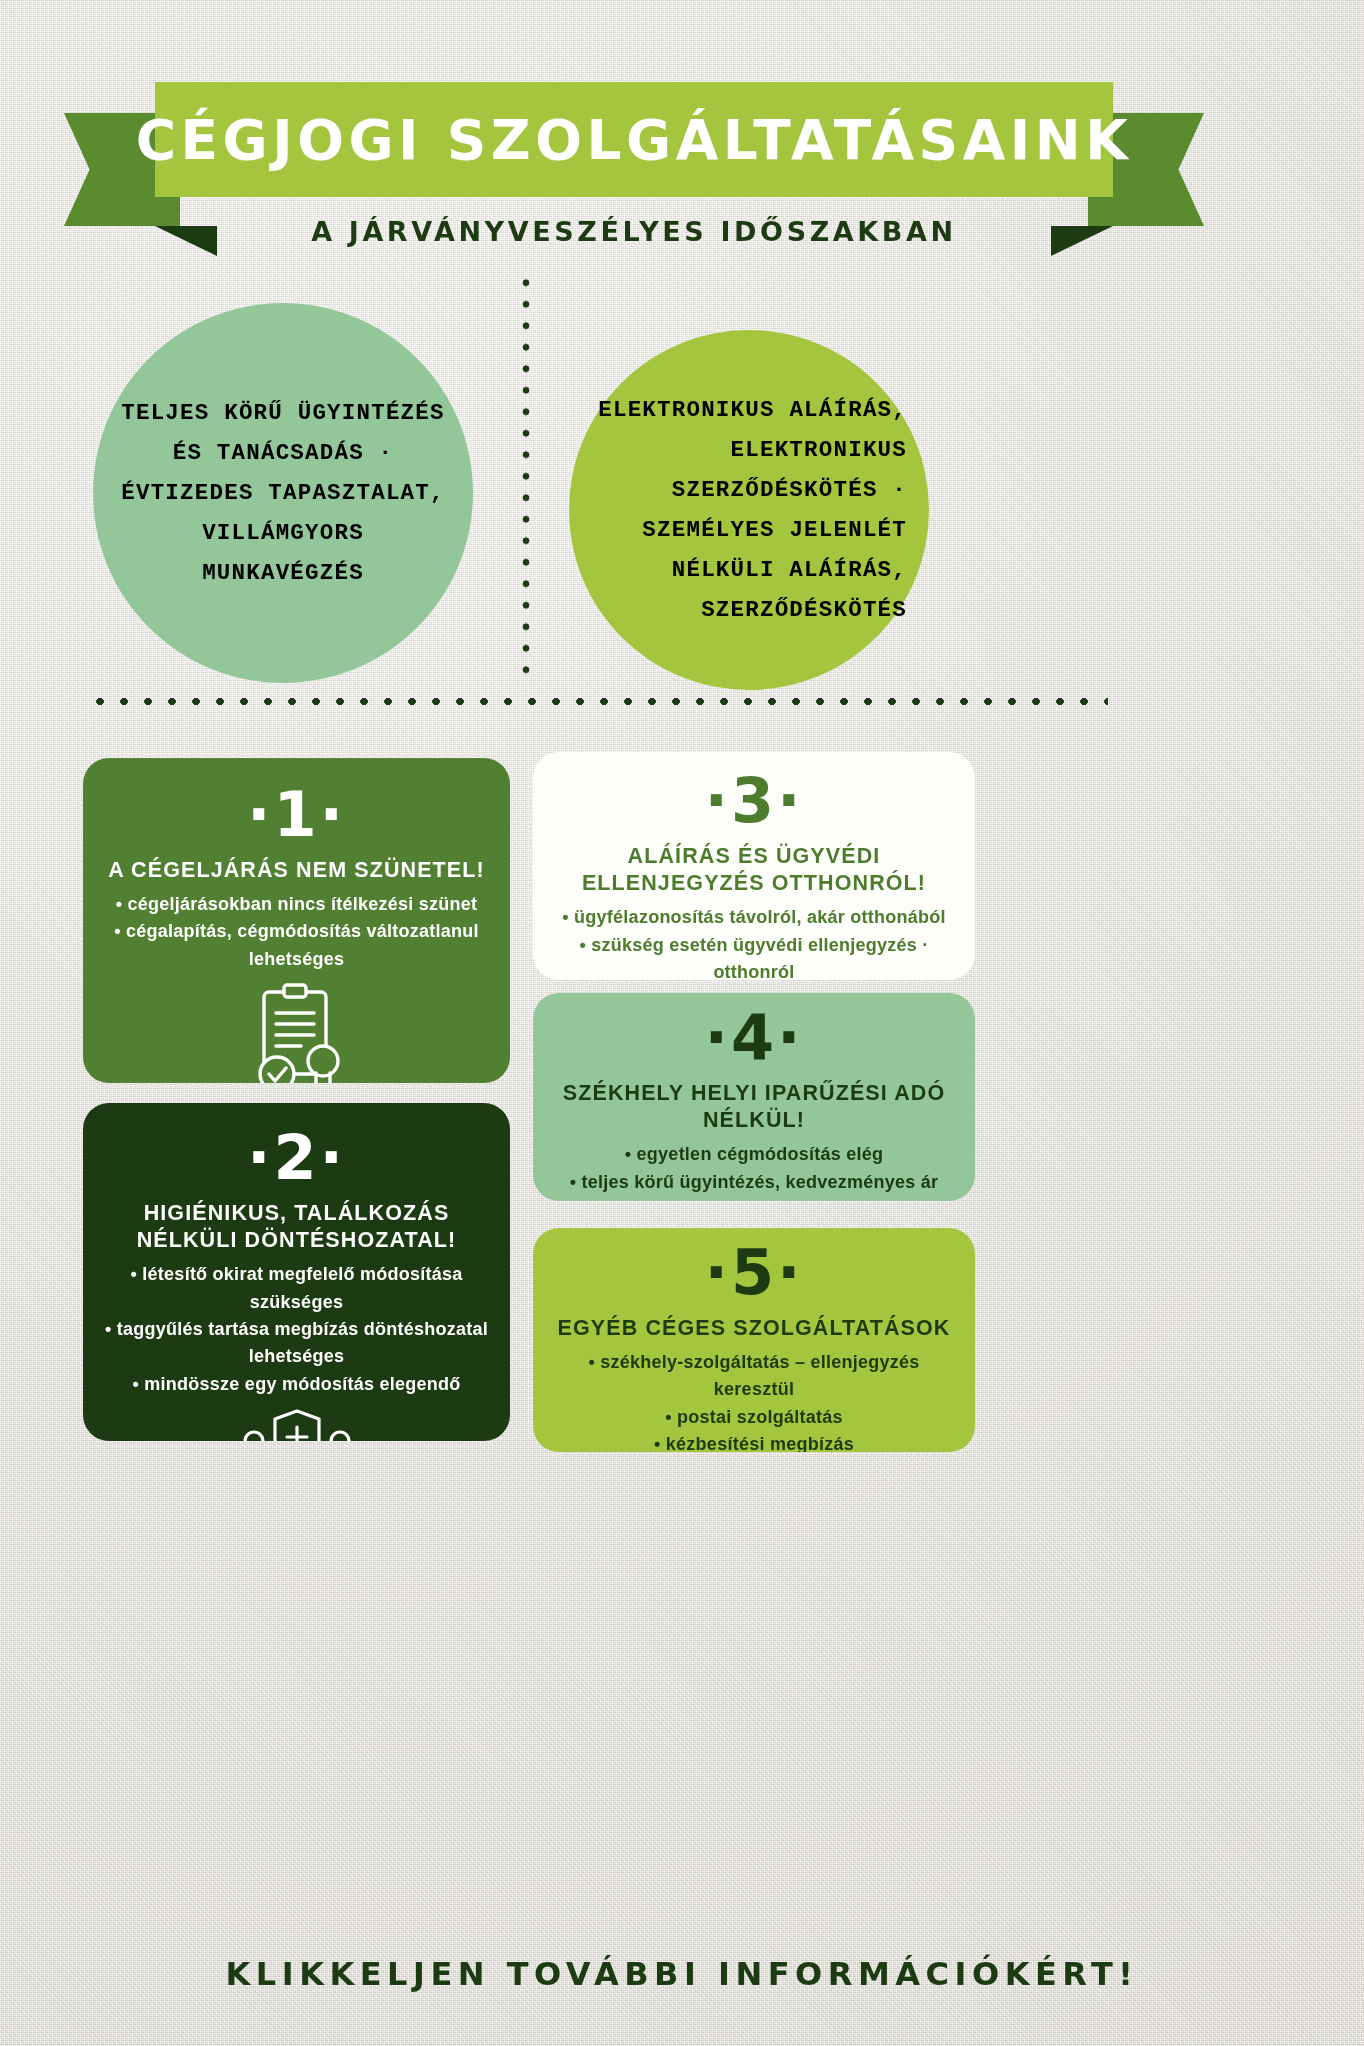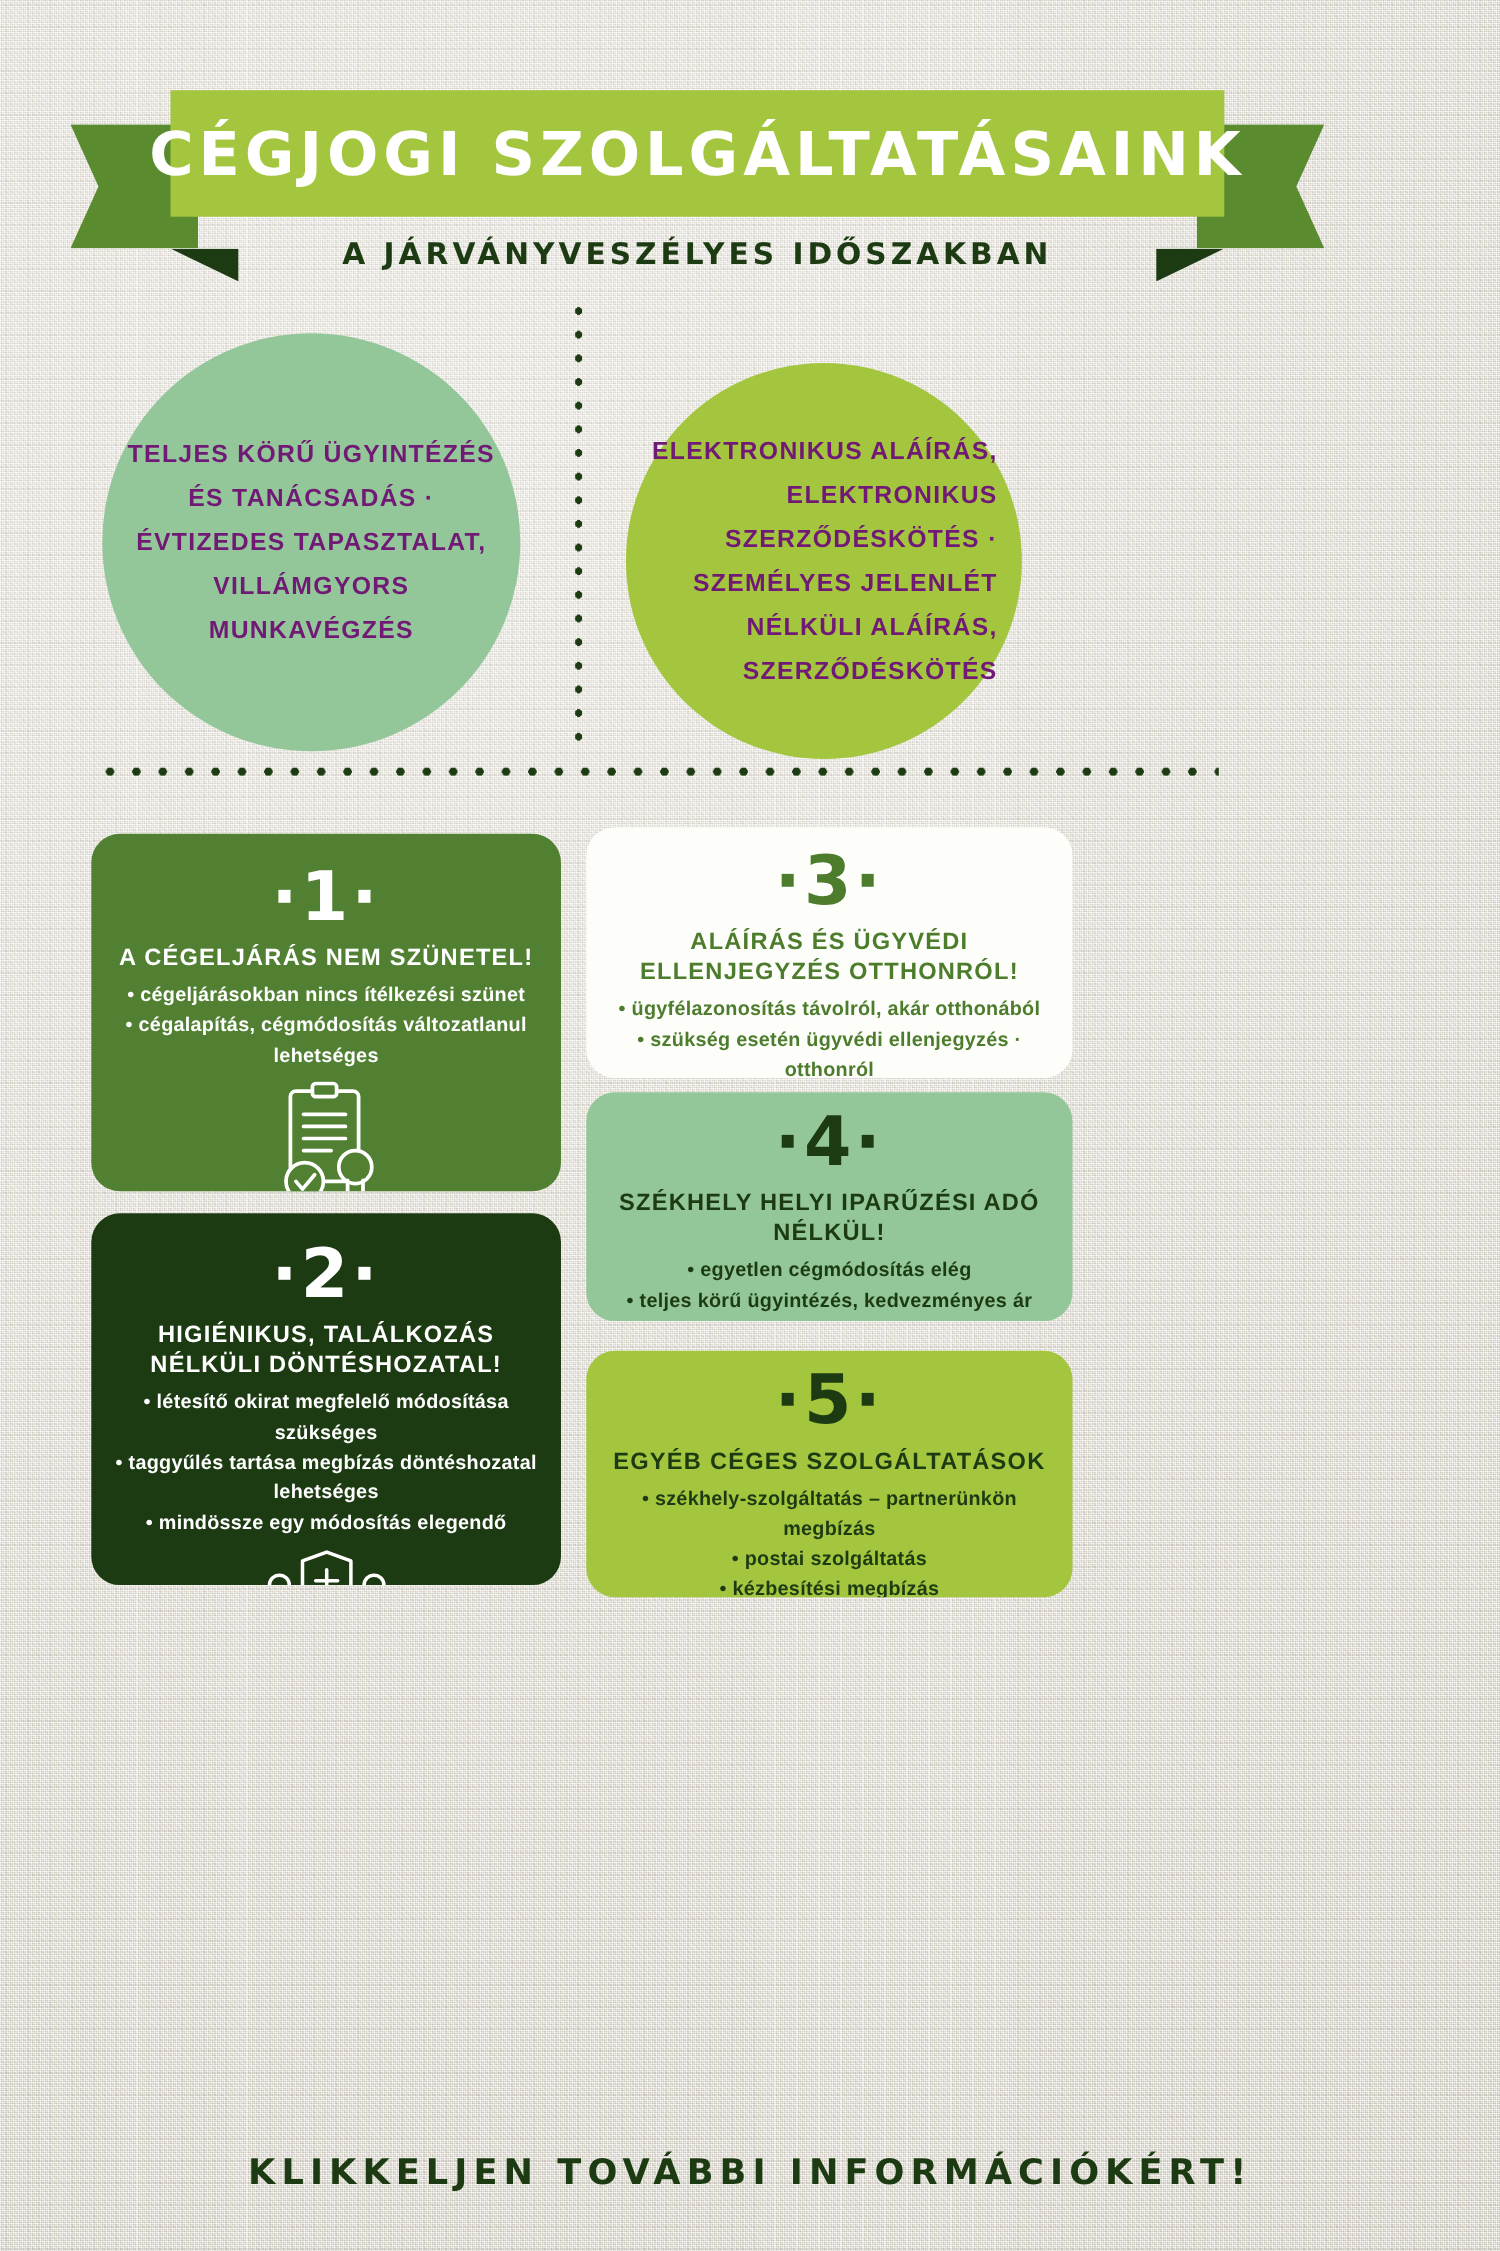--- a/index.html
+++ b/index.html
@@ -68,24 +68,25 @@
 
   
   .circle {
     position:absolute;
     border-radius:50%;
     display:flex; align-items:center; justify-content:center;
     text-align:center;
     padding:22px;
   }
   .circle .ctext {
-    color:#701a75;
+    color:#000000;
     font-weight:bold;
     letter-spacing:1.2px;
     line-height:1.78;
+    font-family:Liberation Mono, monospace;
   }
   #circle-left {
     left:93px; top:303px; width:380px; height:380px;
     background:#93c79a;
   }
   #circle-left .ctext { font-size:22.5px; }
 
   #circle-right {
     left:569px; top:330px; width:360px; height:360px;
     background:#a4c63f;
@@ -278,21 +279,21 @@
         <div class="bullet">• gyors, akár 2 munkanapos határidő</div>
       </div>
     </div>
   </div>
 
   <div class="card" id="card-5">
     <div class="card-inner">
       <div class="num">·5·</div>
       <div class="heading">EGYÉB CÉGES SZOLGÁLTATÁSOK</div>
       <div class="bullets">
-        <div class="bullet">• székhely-szolgáltatás – partnerünkön megbízás</div>
+        <div class="bullet">• székhely-szolgáltatás – ellenjegyzés keresztül</div>
         <div class="bullet">• postai szolgáltatás</div>
         <div class="bullet">• kézbesítési megbízás</div>
 
       </div>
     </div>
   </div>
 
   <div id="footer">
     <span class="cta">KLIKKELJEN TOVÁBBI INFORMÁCIÓKÉRT!</span>
   </div>

